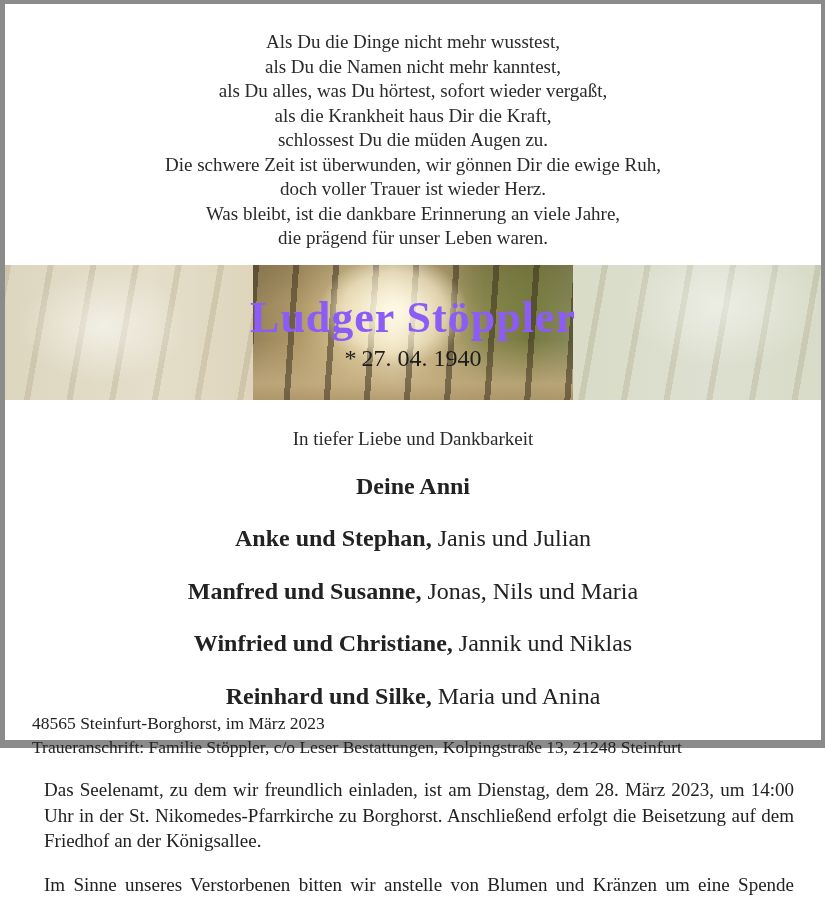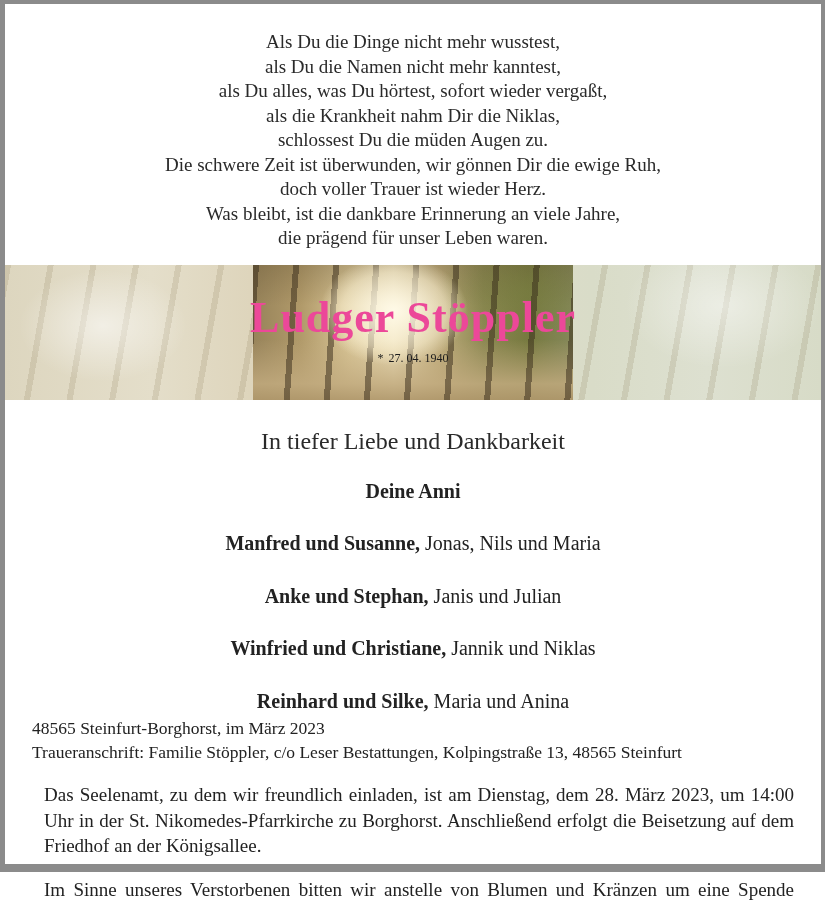--- a/index.html
+++ b/index.html
@@ -5,21 +5,21 @@
   html, body { margin: 0; padding: 0; }
   body {
     width: 825px; height: 900px;
     background: #ffffff;
     font-family: "Liberation Serif", serif;
     color: #222222;
     overflow: hidden;
   }
   .frame {
     box-sizing: border-box;
-    width: 825px; height: 872px;
+    width: 825px; height: 748px;
     border-style: solid;
     border-color: #8b8b8b;
     border-width: 4px 4px 8px 5px;
     background: #ffffff;
   }
   .content { width: 100%; height: 100%; position: relative; }
 
   
   .poem {
     margin-top: 26px;
@@ -57,39 +57,39 @@
     position: absolute; inset: 0;
     display: flex; flex-direction: column;
     align-items: center; justify-content: center;
     text-align: center;
   }
   .deceased-name {
     font-size: 44px;
     font-weight: bold;
     letter-spacing: 1px;
     line-height: 50px;
-    color: #ec4899;
+    color: #8b5cf6;
   }
   .dates {
     display: flex; gap: 44px;
-    font-size: 12px; line-height: 26px;
+    font-size: 24px; line-height: 26px;
     margin-top: 2px;
     color: #1c1c1c;
   }
   .dates .sym { margin-right: 5px; }
 
   
   .tribute {
     margin-top: 28px;
     text-align: center;
-    font-size: 24px;
+    font-size: 19px;
     color: #2a2a2a;
   }
   .family { margin-top: 13px; text-align: center; }
-  .family-row { font-size: 20px; line-height: 32.5px; margin-top: 20px; }
+  .family-row { font-size: 24px; line-height: 32.5px; margin-top: 20px; }
   .family-row .b { font-weight: bold; }
 
   
   .lower { padding: 0 27px; }
   .address { font-size: 17.5px; line-height: 23.5px; }
   .para {
     margin: 18px 0 0 12px;
     font-size: 19px;
     line-height: 25.7px;
     text-align: justify;
@@ -98,21 +98,21 @@
 </head>
 <body>
 
 <div class="frame">
   <div class="content">
 
     <div class="poem">
       <div>Als Du die Dinge nicht mehr wusstest,</div>
       <div>als Du die Namen nicht mehr kanntest,</div>
       <div>als Du alles, was Du hörtest, sofort wieder vergaßt,</div>
-      <div>als die Krankheit nahm Dir die Niklas,</div>
+      <div>als die Krankheit haus Dir die Kraft,</div>
       <div>schlossest Du die müden Augen zu.</div>
       <div>Die schwere Zeit ist überwunden, wir gönnen Dir die ewige Ruh,</div>
       <div>doch voller Trauer ist wieder Herz.</div>
       <div>Was bleibt, ist die dankbare Erinnerung an viele Jahre,</div>
       <div>die prägend für unser Leben waren.</div>
     </div>
 
     <div class="banner">
       <div class="banner-faded"></div>
       <div class="banner-center"></div>
@@ -121,29 +121,29 @@
         <div class="dates">
           <span><span class="sym">*</span><span>27. 04. 1940</span></span>
         </div>
       </div>
     </div>
 
     <div class="tribute">In tiefer Liebe und Dankbarkeit</div>
 
     <div class="family">
       <div class="family-row"><span class="b">Deine Anni</span><span></span></div>
+      <div class="family-row"><span class="b">Anke und Stephan,</span><span> Janis und Julian</span></div>
       <div class="family-row"><span class="b">Manfred und Susanne,</span><span> Jonas, Nils und Maria</span></div>
-      <div class="family-row"><span class="b">Anke und Stephan,</span><span> Janis und Julian</span></div>
       <div class="family-row"><span class="b">Winfried und Christiane,</span><span> Jannik und Niklas</span></div>
       <div class="family-row"><span class="b">Reinhard und Silke,</span><span> Maria und Anina</span></div>
     </div>
 
     <div class="lower">
       <div class="address">
         <div>48565 Steinfurt-Borghorst, im März 2023</div>
-        <div>Traueranschrift: Familie Stöppler, c/o Leser Bestattungen, Kolpingstraße 13, 48565 Steinfurt</div>
+        <div>Traueranschrift: Familie Stöppler, c/o Leser Bestattungen, Kolpingstraße 13, 21248 Steinfurt</div>
       </div>
       <p class="para">Das Seelenamt, zu dem wir freundlich einladen, ist am Dienstag, dem 28. März 2023, um 14:00 Uhr in der St. Nikomedes-Pfarrkirche zu Borghorst. Anschließend erfolgt die Beisetzung auf dem Friedhof an der Königsallee.</p>
       <p class="para">Im Sinne unseres Verstorbenen bitten wir anstelle von Blumen und Kränzen um eine Spende zugunsten des Hospizes „haus hannah" auf das Spendenkonto des Bestattungshauses Leser, IBAN: DE64 4035 1060 0073 8536 32, Vermerk: Ludger Stöppler</p>
     </div>
 
   </div>
 </div>
 
 </body></html>

